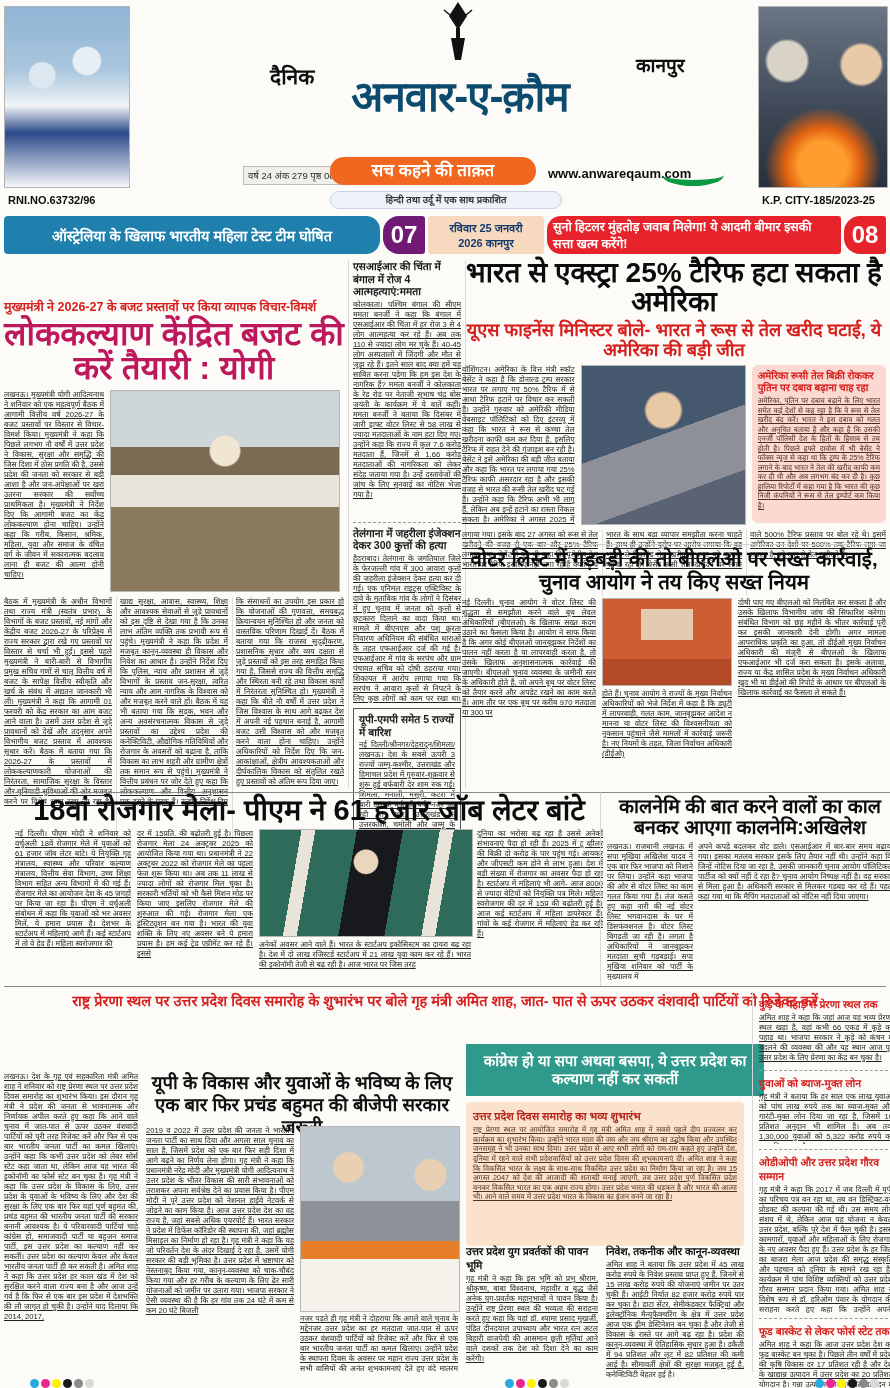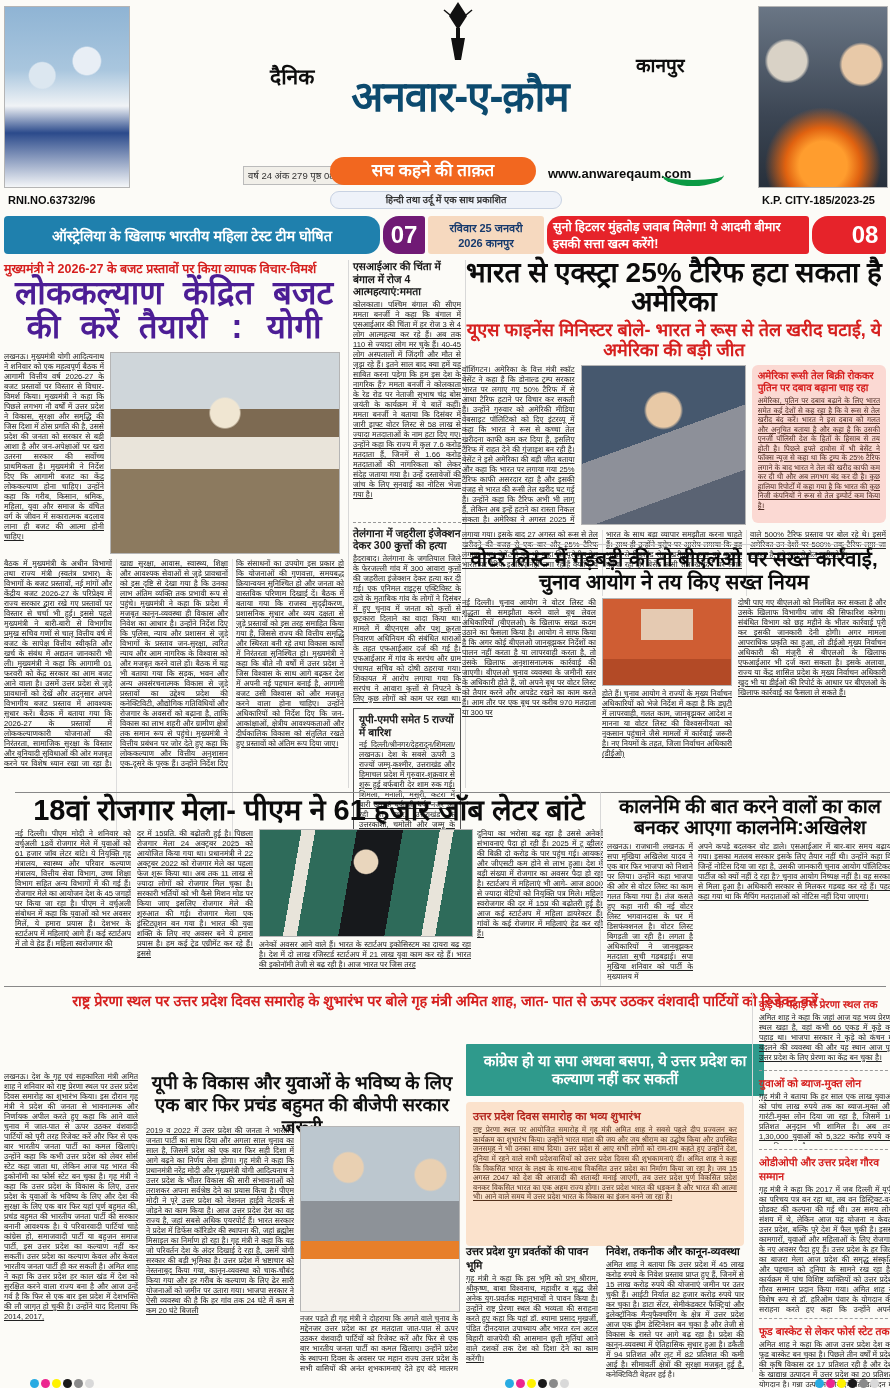--- a/index.html
+++ b/index.html
@@ -96,26 +96,26 @@
   <div class="abs head-black" style="left:762px;top:194px;font-size:11px;">K.P. CITY-185/2023-25</div>
 
   <div class="abs" style="left:4px;top:216px;width:882px;height:38px;display:flex;gap:3px;">
     <div class="bar-blue" style="width:376px;font-size:14.5px;">ऑस्ट्रेलिया के खिलाफ भारतीय महिला टेस्ट टीम घोषित</div>
     <div class="bar-green" style="width:42px;font-size:24px;">07</div>
     <div class="bar-date" style="width:116px;font-size:11px;">
       <span>रविवार 25 जनवरी</span>
       <span>2026 कानपुर</span>
     </div>
     <div class="bar-red" style="flex:1;font-size:12.5px;padding:0 6px;">सुनो हिटलर मुंहतोड़ जवाब मिलेगा! ये आदमी बीमार इसकी सत्ता खत्म करेंगे!</div>
-    <div class="bar-red8" style="width:42px;font-size:24px;padding-left:32px;">08</div>
+    <div class="bar-red8" style="width:42px;font-size:24px;">08</div>
   </div>
 
   <div class="abs" style="left:4px;top:260px;width:340px;height:528px;">
-    <div class="red" style="font-size:12.5px;font-weight:bold;">मुख्यमंत्री ने 2026-27 के बजट प्रस्तावों पर किया व्यापक विचार-विमर्श</div>
-    <h1 style="margin:2px 0 4px 0;font-size:33px;line-height:1.04;text-align:center;color:#4c1d95;font-family:Liberation Mono, monospace;">लोककल्याण केंद्रित बजट की करें तैयारी : योगी</h1>
+    <div class="red" style="font-size:12.5px;font-weight:bold;margin-top:38px;">मुख्यमंत्री ने 2026-27 के बजट प्रस्तावों पर किया व्यापक विचार-विमर्श</div>
+    <h1 style="margin:2px 0 4px 0;font-size:33px;line-height:1.04;text-align:center;color:#be185d;">लोककल्याण केंद्रित बजट की करें तैयारी : योगी</h1>
     <div style="display:flex;gap:6px;">
       <div class="t" style="width:100px;height:200px;">लखनऊ। मुख्यमंत्री योगी आदित्यनाथ ने शनिवार को एक महत्वपूर्ण बैठक में आगामी वित्तीय वर्ष 2026-27 के बजट प्रस्तावों पर विस्तार से विचार-विमर्श किया। मुख्यमंत्री ने कहा कि पिछले लगभग नौ वर्षों में उत्तर प्रदेश ने विकास, सुरक्षा और समृद्धि की जिस दिशा में ठोस प्रगति की है, उससे प्रदेश की जनता को सरकार से बड़ी आशा है और जन-अपेक्षाओं पर खरा उतरना सरकार की सर्वोच्च प्राथमिकता है। मुख्यमंत्री ने निर्देश दिए कि आगामी बजट का केंद्र लोककल्याण होना चाहिए। उन्होंने कहा कि गरीब, किसान, श्रमिक, महिला, युवा और समाज के वंचित वर्ग के जीवन में सकारात्मक बदलाव लाना ही बजट की आत्मा होनी चाहिए।</div>
       <div class="ph ph-meeting" style="width:228px;height:200px;position:relative;"></div>
     </div>
     <div class="t cols3" style="margin-top:5px;height:300px;">बैठक में मुख्यमंत्री के अधीन विभागों तथा राज्य मंत्री (स्वतंत्र प्रभार) के विभागों के बजट प्रस्तावों, नई मांगों और केंद्रीय बजट 2026-27 के परिप्रेक्ष्य में राज्य सरकार द्वारा रखे गए प्रस्तावों पर विस्तार से चर्चा भी हुई। इससे पहले मुख्यमंत्री ने बारी-बारी से विभागीय प्रमुख सचिव गणों से चालू वित्तीय वर्ष में बजट के सापेक्ष वित्तीय स्वीकृति और खर्च के संबंध में अद्यतन जानकारी भी ली। मुख्यमंत्री ने कहा कि आगामी 01 फरवरी को केंद्र सरकार का आम बजट आने वाला है। उसमें उत्तर प्रदेश से जुड़े प्रावधानों को देखें और तदनुसार अपने विभागीय बजट प्रस्ताव में आवश्यक सुधार करें। बैठक में बताया गया कि 2026-27 के प्रस्तावों में लोककल्याणकारी योजनाओं की निरंतरता, सामाजिक सुरक्षा के विस्तार और बुनियादी सुविधाओं की ओर मजबूत करने पर विशेष ध्यान रखा जा रहा है। खाद्य सुरक्षा, आवास, स्वास्थ्य, शिक्षा और आवश्यक सेवाओं से जुड़े प्रावधानों को इस दृष्टि से देखा गया है कि उनका लाभ अंतिम व्यक्ति तक प्रभावी रूप से पहुंचे। मुख्यमंत्री ने कहा कि प्रदेश में मजबूत कानून-व्यवस्था ही विकास और निवेश का आधार है। उन्होंने निर्देश दिए कि पुलिस, न्याय और प्रशासन से जुड़े विभागों के प्रस्ताव जन-सुरक्षा, त्वरित न्याय और आम नागरिक के विश्वास को और मजबूत करने वाले हों। बैठक में यह भी बताया गया कि सड़क, भवन और अन्य अवसंरचनात्मक विकास से जुड़े प्रस्तावों का उद्देश्य प्रदेश की कनेक्टिविटी, औद्योगिक गतिविधियों और रोजगार के अवसरों को बढ़ाना है, ताकि विकास का लाभ शहरी और ग्रामीण क्षेत्रों तक समान रूप से पहुंचे। मुख्यमंत्री ने वित्तीय प्रबंधन पर जोर देते हुए कहा कि लोककल्याण और वित्तीय अनुशासन एक-दूसरे के पूरक हैं। उन्होंने निर्देश दिए कि संसाधनों का उपयोग इस प्रकार हो कि योजनाओं की गुणवत्ता, समयबद्ध क्रियान्वयन सुनिश्चित हो और जनता को वास्तविक परिणाम दिखाई दें। बैठक में बताया गया कि राजस्व सुदृढ़ीकरण, प्रशासनिक सुधार और व्यय दक्षता से जुड़े प्रस्तावों को इस तरह समाहित किया गया है, जिससे राज्य की वित्तीय समृद्धि और स्थिरता बनी रहे तथा विकास कार्यों में निरंतरता सुनिश्चित हो। मुख्यमंत्री ने कहा कि बीते नौ वर्षों में उत्तर प्रदेश ने जिस विश्वास के साथ आगे बढ़कर देश में अपनी नई पहचान बनाई है, आगामी बजट उसी विश्वास को और मजबूत करने वाला होना चाहिए। उन्होंने अधिकारियों को निर्देश दिए कि जन-आकांक्षाओं, क्षेत्रीय आवश्यकताओं और दीर्घकालिक विकास को संतुलित रखते हुए प्रस्तावों को अंतिम रूप दिया जाए।</div>
   </div>
 
   <div class="abs colrule" style="left:348px;top:260px;width:108px;height:528px;padding:0 4px;">
     <div>
       <h3 style="margin:0 0 2px 0;font-size:10.5px;line-height:1.2;">एसआईआर की चिंता में बंगाल में रोज 4 आत्महत्याएं:ममता</h3>

